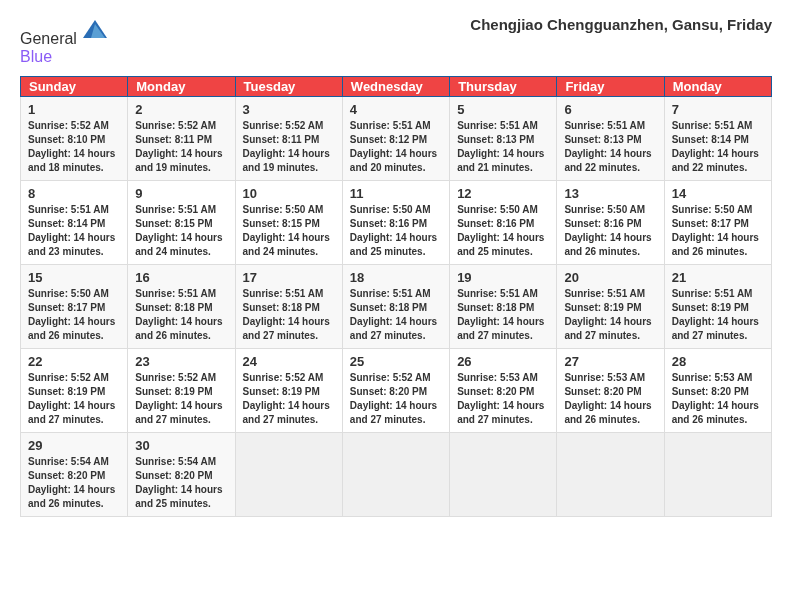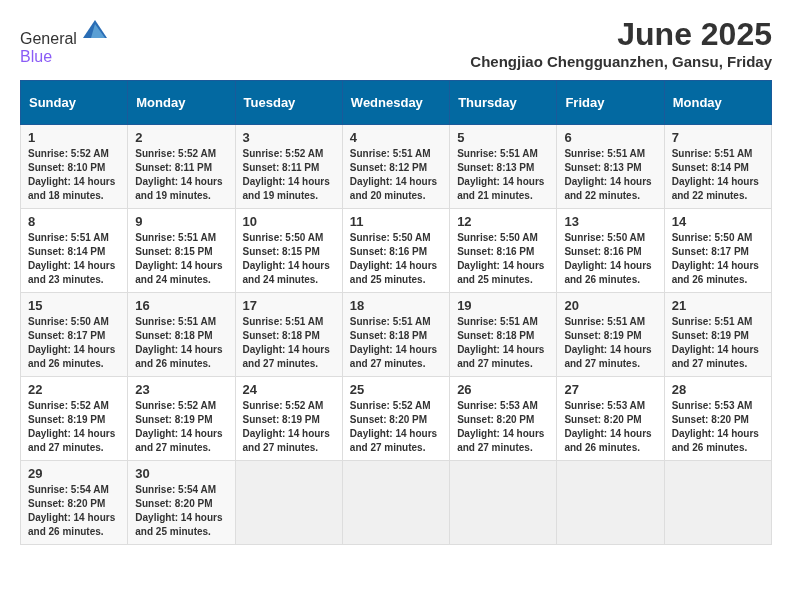--- a/index.html
+++ b/index.html
@@ -42,25 +42,25 @@
       font-size: 15px;
       font-weight: bold;
       color: #333;
     }
     .calendar {
       width: 100%;
       border-collapse: collapse;
       border: 1px solid #ccc;
     }
     .calendar th {
-      background-color: #0369a1;
+      background-color: #ef4444;
       color: #fff;
       font-size: 13px;
       font-weight: bold;
-      padding: 14px 8px;
+      padding: 2px 8px;
       text-align: left;
       border: 1px solid #1a5a9a;
     }
     .calendar td {
       width: calc(100% / 7);
       vertical-align: top;
       padding: 5px 7px;
       border: 1px solid #ddd;
       font-size: 10.5px;
       color: #333;
@@ -101,21 +101,20 @@
               <polygon points="14,4 26,22 2,22" fill="#2a6db5"></polygon>
               <polygon points="14,8 24,22 10,22" fill="#5a9fd4"></polygon>
             </svg>
         </div>
         <div>
           <span class="logo-blue">Blue</span>
         </div>
       </div>
     </div>
     <div class="title-block">
-      <div class="cal-title">June 2025</div>
       <div class="cal-subtitle">Chengjiao Chengguanzhen, Gansu, Friday</div>
     </div>
   </div>
 
   <table class="calendar">
     <thead>
       <tr>
       <th>Sunday</th>
           <th>Monday</th>
           <th>Tuesday</th>

